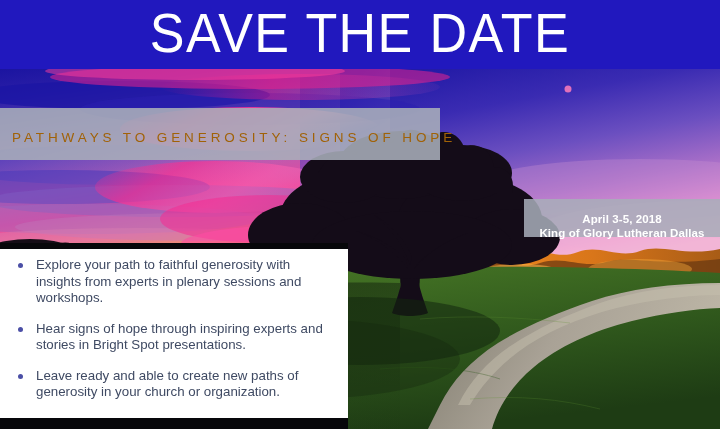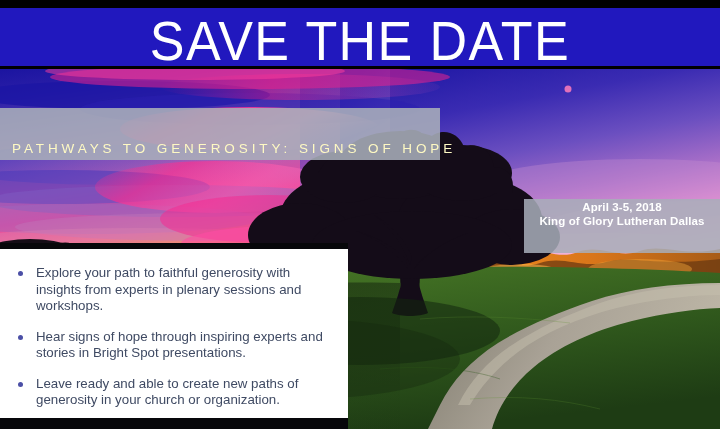--- a/index.html
+++ b/index.html
@@ -16,23 +16,23 @@
     width: 720px;
     height: 429px;
     overflow: hidden;
     background: #000;
   }
 
   
   .header-band {
     position: absolute;
     left: 0;
-    top: 8px;
-    width: 720px;
-    height: 58px;
+    top: 0;
+    width: 720px;
+    height: 69px;
     background: #2118be;
     overflow: hidden;
   }
   .header-title {
     position: absolute;
     left: 0;
     top: 0;
     width: 720px;
     height: 69px;
     line-height: 66px;
@@ -68,42 +68,42 @@
     position: absolute;
     left: 0;
     top: 108px;
     width: 440px;
     height: 52px;
     background: rgba(168, 174, 185, 0.88);
   }
   .subtitle-text {
     position: absolute;
     left: 12px;
-    top: 15px;
+    top: 4px;
     right: 6px;
     height: 36px;
     line-height: 52px;
-    color: #fef9c3;
+    color: #a16207;
     font-family: "Liberation Sans", sans-serif;
     font-size: 13.5px;
     font-weight: 400;
     letter-spacing: 3.9px;
     white-space: nowrap;
   }
 
   
   .date-box {
     position: absolute;
     left: 524px;
     top: 199px;
     width: 196px;
-    height: 54px;
+    height: 38px;
     background: rgba(168, 174, 185, 0.86);
     box-sizing: border-box;
-    padding-top: 2px;
+    padding-top: 14px;
   }
   .date-line {
     display: block;
     text-align: center;
     color: #ffffff;
     font-family: "Liberation Sans", sans-serif;
     font-weight: bold;
     font-size: 11.5px;
     line-height: 13.6px;
     letter-spacing: 0.1px;
@@ -120,21 +120,21 @@
     background: #07070a;
   }
   .copy-card {
     position: absolute;
     left: 0;
     top: 249px;
     width: 348px;
     height: 169px;
     background: #ffffff;
     box-sizing: border-box;
-    padding: 16px 14px 8px 10px;
+    padding: 8px 14px 8px 10px;
   }
   .copy-rule-bottom {
     position: absolute;
     left: 0;
     top: 418px;
     width: 348px;
     height: 11px;
     background: #07070a;
   }
 

